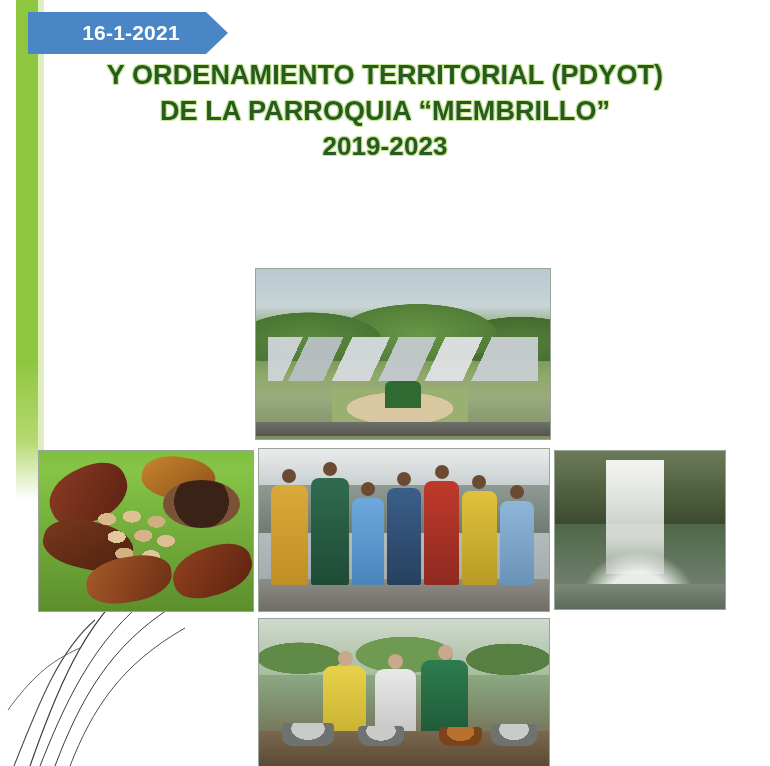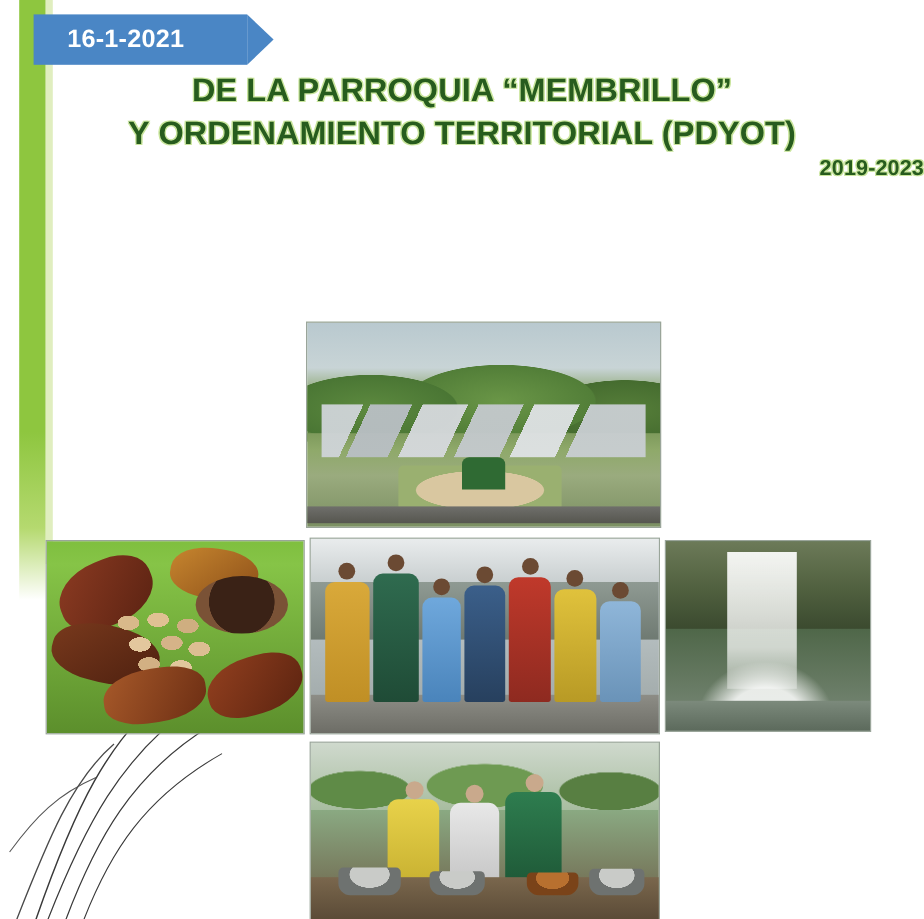--- a/index.html
+++ b/index.html
@@ -45,20 +45,21 @@
     align-items: center;
   }
   .date-ribbon .body {
     background: #4a86c5;
     height: 42px;
     width: 178px;
     display: flex;
     align-items: center;
     padding-left: 28px;
     box-sizing: border-box;
+    justify-content: center;
   }
   .date-ribbon .point {
     width: 0;
     height: 0;
     border-top: 21px solid transparent;
     border-bottom: 21px solid transparent;
     border-left: 22px solid #4a86c5;
   }
   .date-text {
     color: #ffffff;
@@ -83,22 +84,21 @@
     line-height: 1.32;
     letter-spacing: .1px;
     text-shadow:
       -1px -1px 0 #c9e59c,
        1px -1px 0 #c9e59c,
       -1px  1px 0 #c9e59c,
        1px  1px 0 #c9e59c;
     white-space: nowrap;
   }
   .title-line.year {
-    font-size: 18px;
-    text-align: right;
+    font-size: 26px;
   }
 
   
   .photo {
     position: absolute;
     overflow: hidden;
     background: #dfe6d8;
   }
 
   
@@ -292,22 +292,22 @@
 </svg>
 
 <div class="date-ribbon">
   <div class="body">
     <span class="date-text">16-1-2021</span>
   </div>
   <div class="point"></div>
 </div>
 
 <div class="title-block">
+  <div class="title-line">Y ORDENAMIENTO TERRITORIAL (PDYOT)</div>
   <div class="title-line">DE LA PARROQUIA “MEMBRILLO”</div>
-  <div class="title-line">Y ORDENAMIENTO TERRITORIAL (PDYOT)</div>
   <div class="title-line year">2019-2023</div>
 </div>
 
 <div class="photo" id="photo-town">
   <div class="hills"></div>
   <div class="town"></div>
   <div class="roofs"></div>
   <div class="plaza"></div>
   <div class="arch"></div>
   <div class="road"></div>

